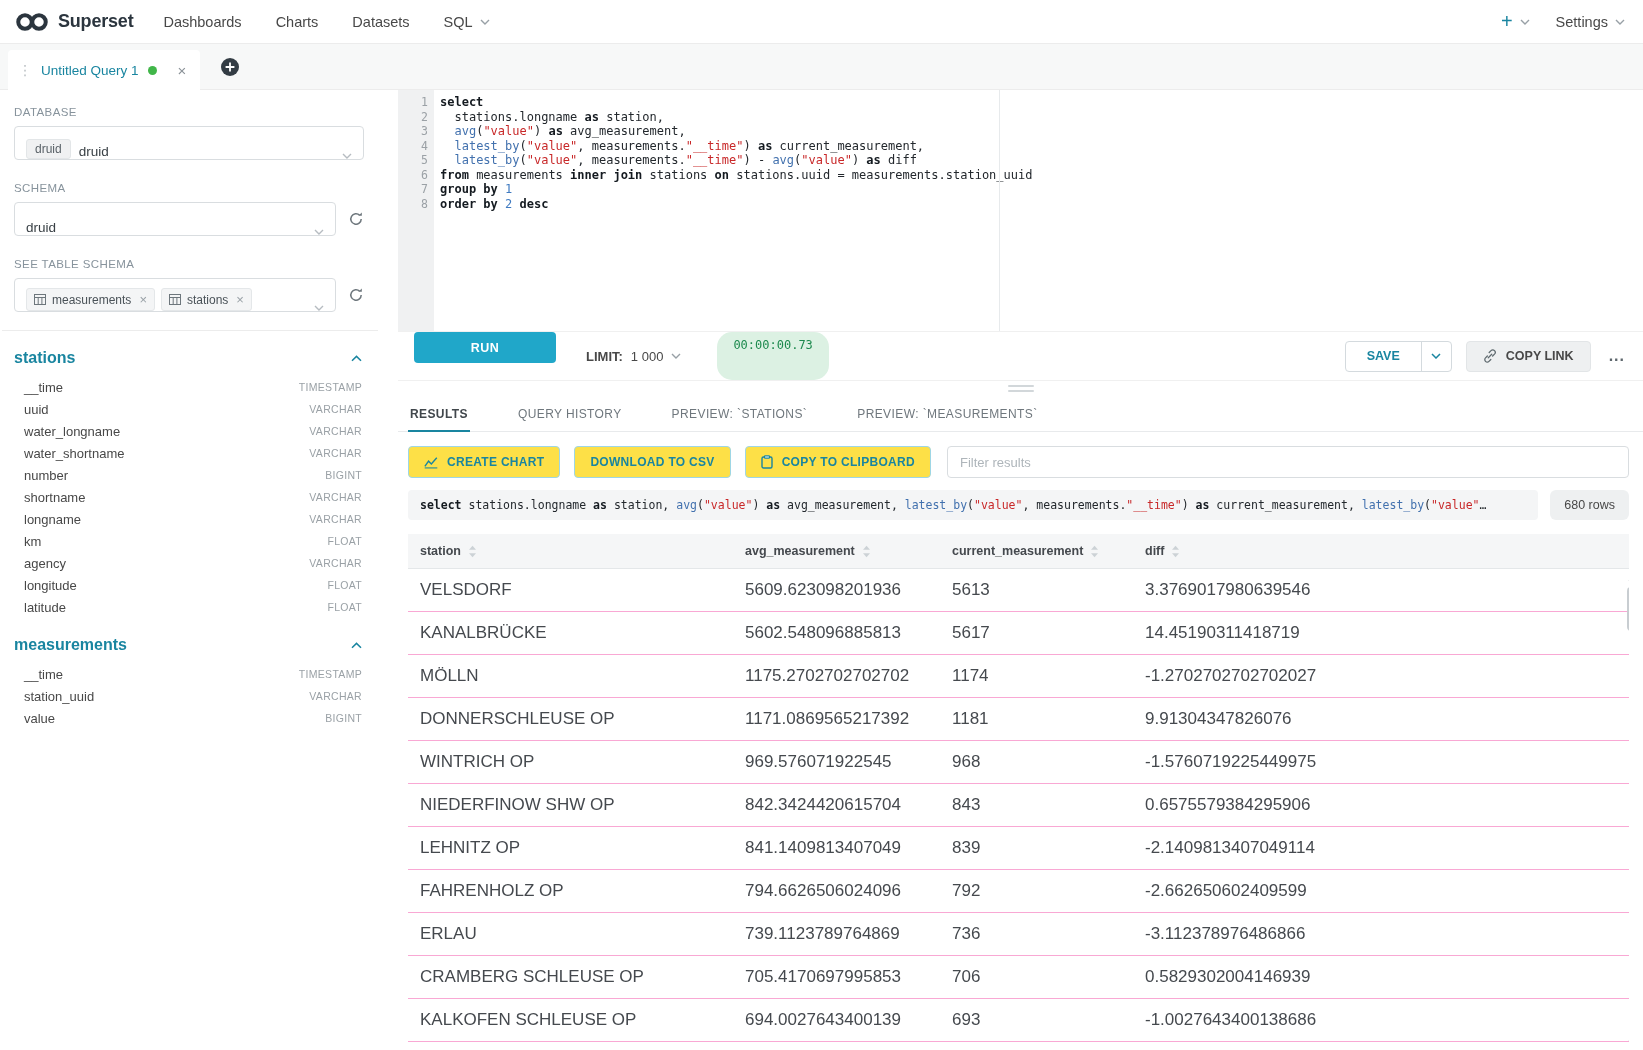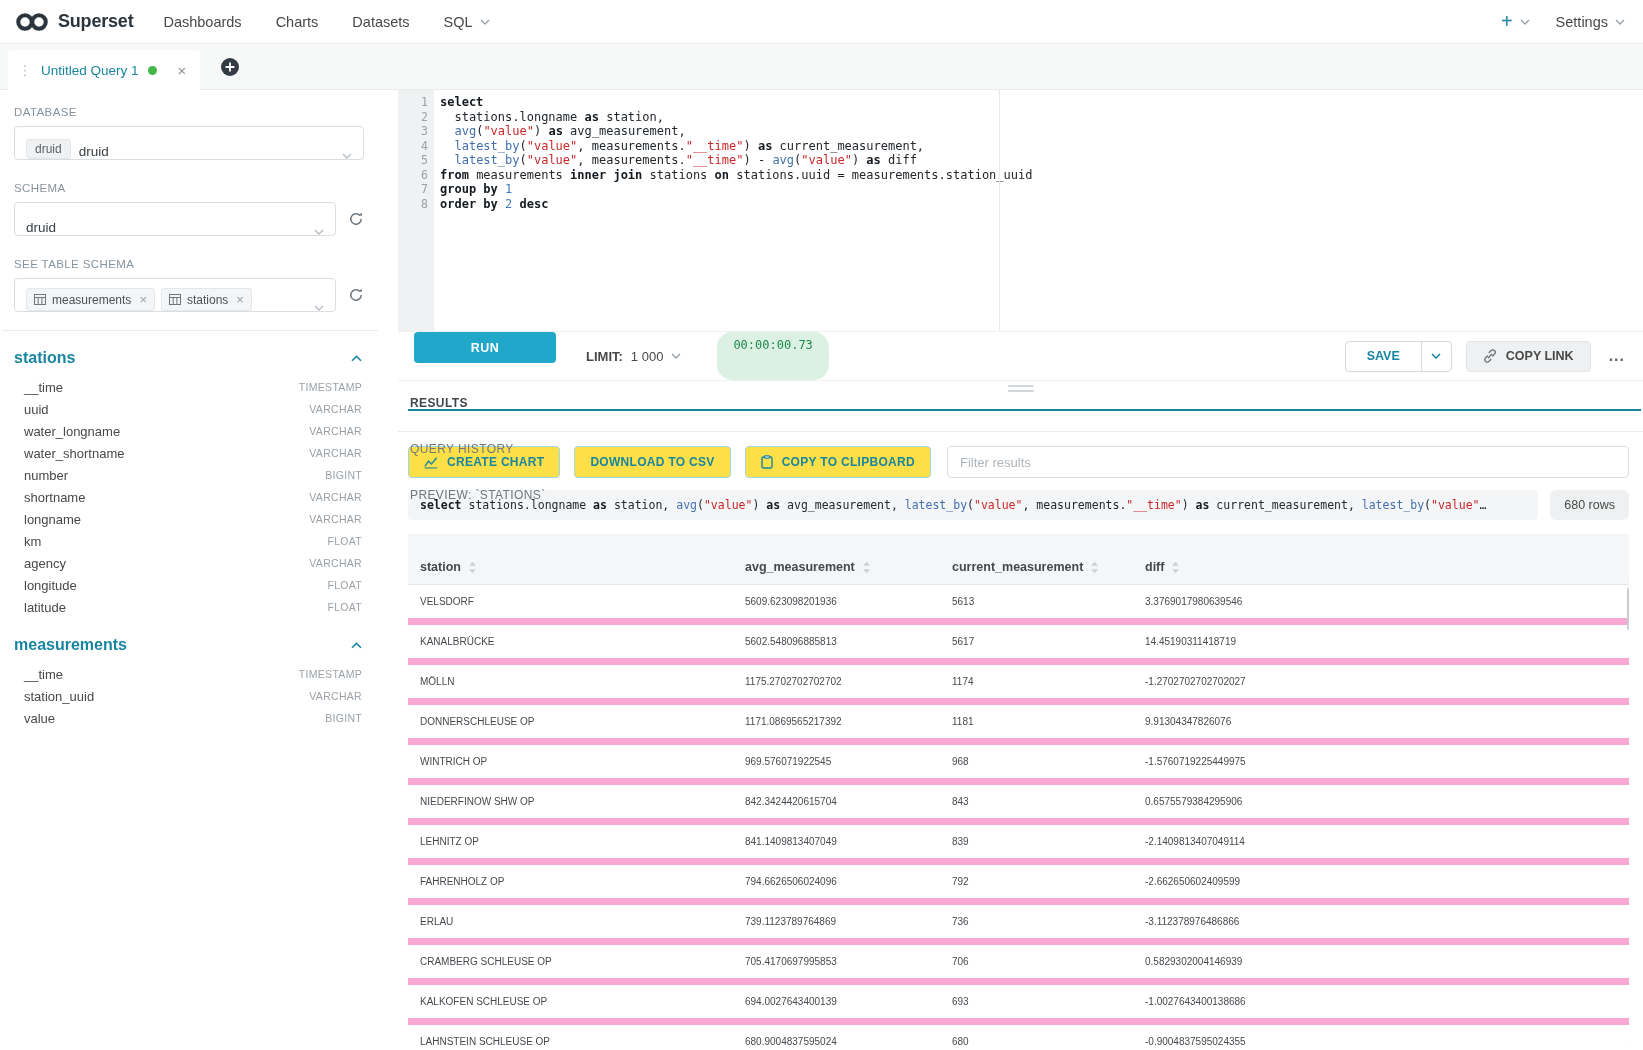--- a/index.html
+++ b/index.html
@@ -72,40 +72,40 @@
   .save-caret { width:30px; display:flex; align-items:center; justify-content:center; border-left:1px solid #d4dade; cursor:pointer; }
   .save-caret .caret-svg { color:#1985a0; }
   .copy-link { height:31px; background:#eef0f1; border:1px solid #e2e5e7; border-radius:4px; display:flex; align-items:center; gap:9px; padding:0 16px; font-family:inherit; font-size:12.5px; font-weight:600; color:#484848; cursor:pointer; }
   .more-btn { color:#5d666c; font-weight:700; font-size:16px; letter-spacing:1px; padding:0 4px; cursor:pointer; }
 
   
   .splitter { height:16px; min-height:16px; border-top:1px solid #f0f0f0; display:flex; flex-direction:column; align-items:center; justify-content:center; gap:3px; cursor:row-resize; }
   .grip-line { width:26px; height:2px; background:#d2d7da; border-radius:1px; }
 
   
-  .rtabs { display:flex; gap:32px; padding:0 2px 0 10px; border-bottom:1px solid #e8eaec; height:36px; min-height:36px;flex-direction:column; }
+  .rtabs { display:flex; gap:46px; padding:0 2px 0 10px; border-bottom:1px solid #e8eaec; height:36px; min-height:36px; }
   .rtab { display:flex; align-items:center; font-size:12px; letter-spacing:.4px; color:#6f777d; position:relative; padding:0 2px; cursor:pointer; }
   .rtab.active { color:#41474c; font-weight:700; }
   .rtab.active::after { content:""; position:absolute; left:0; right:0; bottom:-1px; height:2px; background:#1985a0; }
   .ractions { display:flex; align-items:center; margin:14px 14px 0 10px; gap:14px; }
   .act-btn { height:32px; border:1px solid #9ed6e5; background:#fde047; color:#1985a0; border-radius:4px; font-family:inherit; font-size:12px; font-weight:700; letter-spacing:.3px; display:flex; align-items:center; gap:9px; padding:0 15px; cursor:pointer; white-space:nowrap; }
   .filter-input { flex:1; height:32px; border:1px solid #d9dde0; border-radius:4px; padding:0 12px; font-family:inherit; font-size:13px; color:#484848; margin-left:2px; min-width:0; }
   .filter-input::placeholder { color:#aeb5ba; }
 
   
   .preview-row { display:flex; align-items:center; margin:12px 14px 0 10px; }
   .preview-code { flex:1; background:#f4f5f6; border-radius:4px; padding:8px 12px; font-family:"DejaVu Sans Mono",monospace; font-size:11.5px; white-space:nowrap; overflow:hidden; text-overflow:ellipsis; min-width:0; cursor:pointer; }
   .rows-badge { margin-left:12px; background:#eef0f1; border-radius:6px; padding:8px 14px; font-size:12.5px; color:#484848; white-space:nowrap; }
 
   
   .table-area { flex:1; position:relative; margin:14px 14px 0 10px; overflow:hidden; }
   table.results { width:100%; border-collapse:collapse; table-layout:fixed; }
   .results th { background:#f5f6f7; text-align:left; font-size:12.5px; color:#45494e; font-weight:700; padding:10px 10px 10px 12px; border-bottom:1px solid #e4e7e9; cursor:pointer; }
-  .results td { font-size:10px; color:#45494e; padding:11px 10px 11px 12px; border-bottom:7px solid #f9a8d4; overflow:hidden; white-space:nowrap; text-overflow:ellipsis; }
-  .th-inner { display:inline-flex; align-items:center; gap:7px;margin-top:16px; }
+  .results td { font-size:17px; color:#45494e; padding:11px 10px 11px 12px; border-bottom:1px solid #f9a8d4; overflow:hidden; white-space:nowrap; text-overflow:ellipsis; }
+  .th-inner { display:inline-flex; align-items:center; gap:7px; }
   .vscroll { position:absolute; top:40px; bottom:2px; right:-8px; width:12px; }
   .vs-up, .vs-down { position:absolute; left:0; right:0; text-align:center; font-size:8px; color:#9aa1a6; line-height:10px; cursor:pointer; }
   .vs-up { top:0; }
   .vs-down { bottom:0; }
   .vs-thumb { position:absolute; top:13px; left:2px; width:8px; height:44px; background:#c8cdd1; border-radius:4px; cursor:grab; }
 </style>
 </head>
 <body>
 
 <div class="app">

